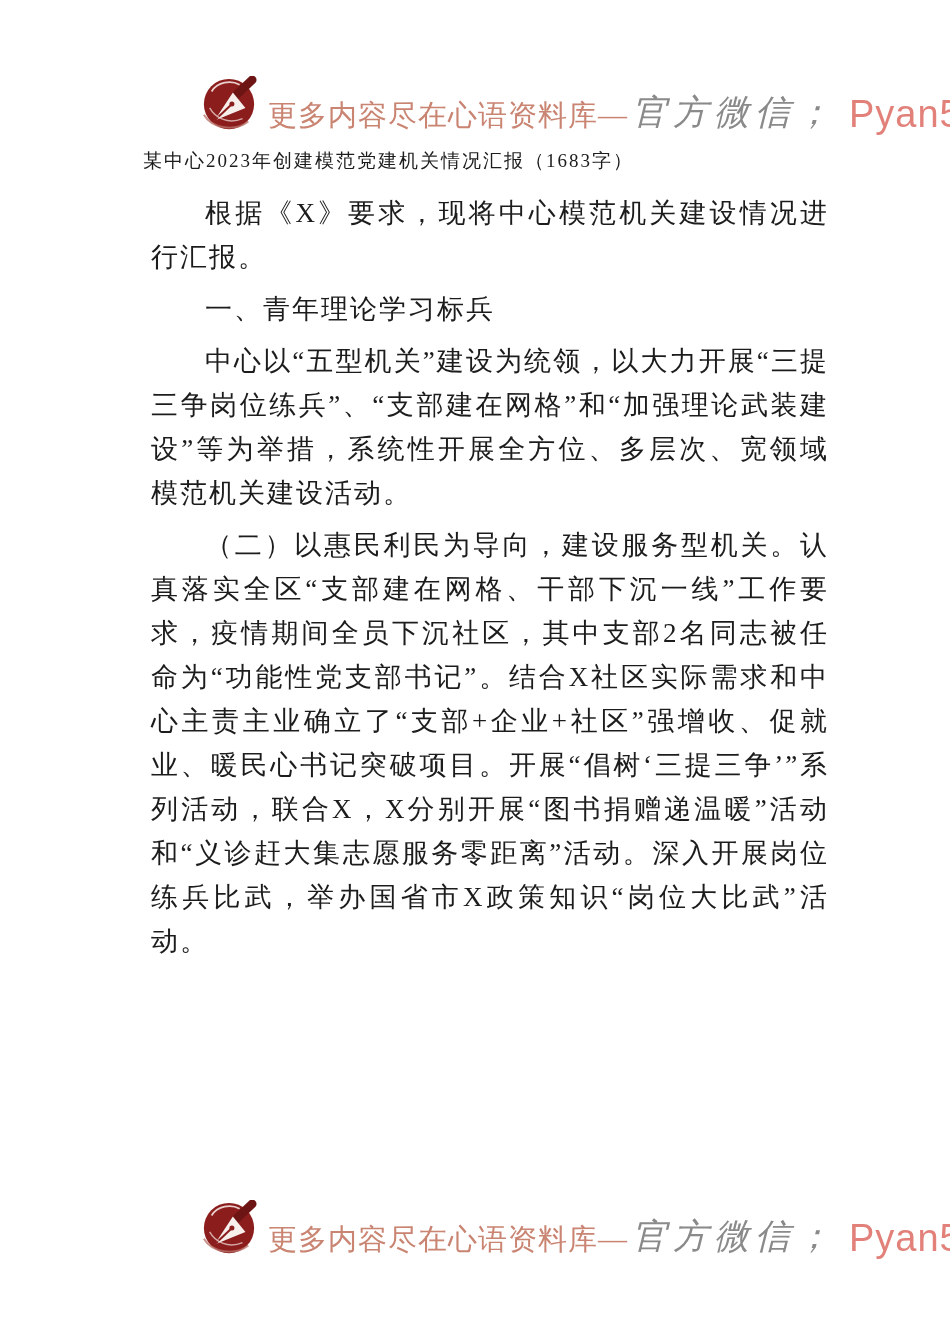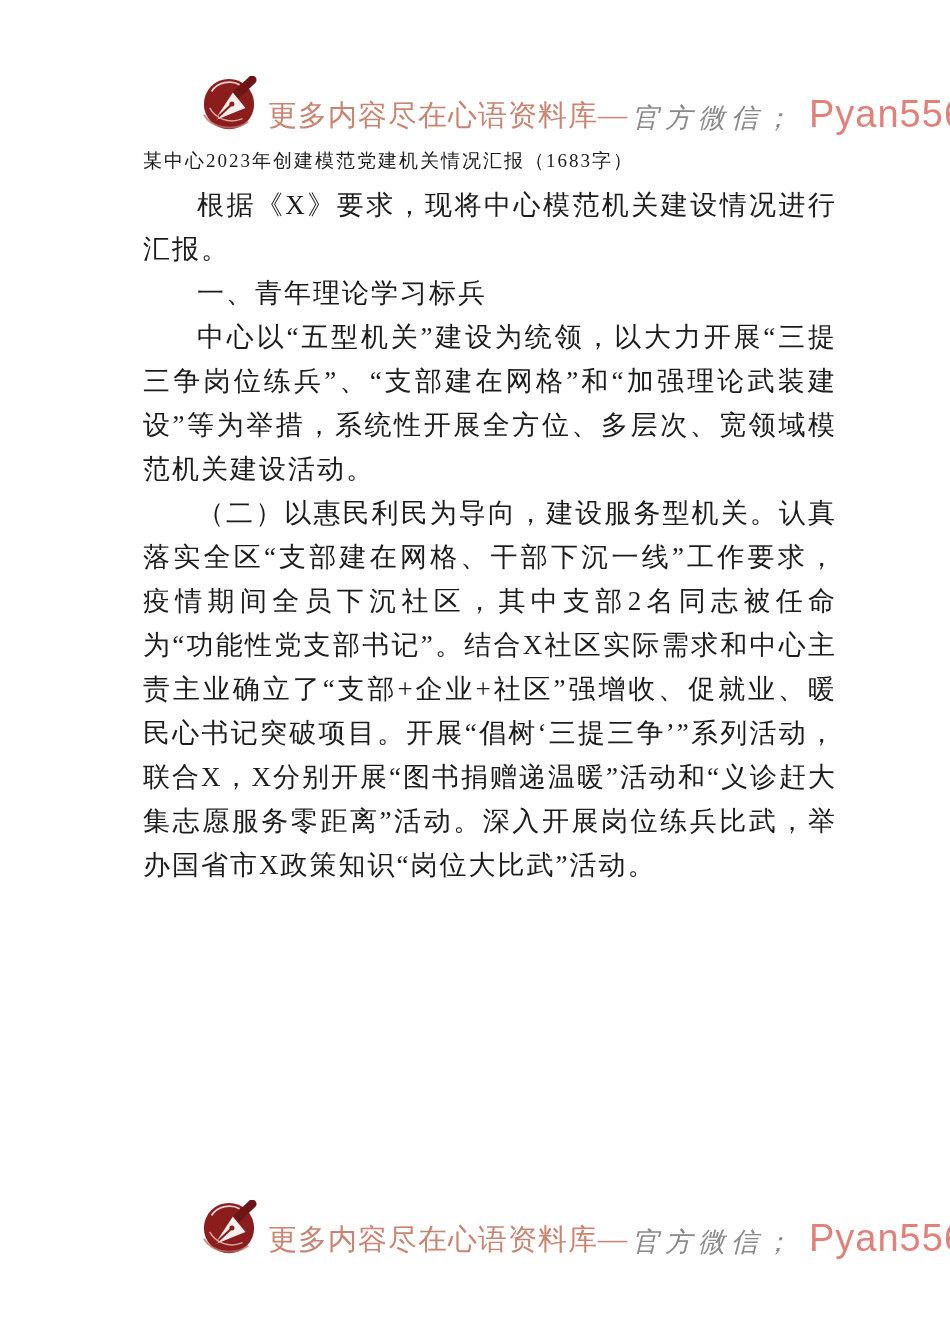--- a/index.html
+++ b/index.html
@@ -23,21 +23,21 @@
   .wm-header { top: 76px; }
   .wm-footer { top: 1200px; }
   .wm-logo { width: 58px; height: 60px; margin-right: 10px; flex: 0 0 auto; }
   .wm-brand {
     color: #c98472;
     font-size: 29px;
     letter-spacing: 1px;
   }
   .wm-wechat-label {
     color: #8a8a8a;
-    font-size: 27px;
+    font-size: 35px;
     font-style: italic;
     letter-spacing: 6px;
     margin-left: 4px;
   }
   .wm-wechat-id {
     color: #e2807a;
     font-family: "Liberation Sans", "DejaVu Sans", sans-serif;
     font-size: 38px;
     letter-spacing: 1px;
     margin-left: 12px;
@@ -55,21 +55,21 @@
     letter-spacing: 2px;
     text-align: justify;
   }
   .doc-title {
     margin: 0;
     font-size: 19px;
     font-weight: normal;
     text-indent: 0;
   }
   .doc p {
-    margin: 0;
+    margin: 8px;
     text-indent: 2em;
   }
 </style>
 </head>
 <body>
 
 <div class="watermark wm-header">
   <svg class="wm-logo" viewBox="0 0 60 62">
     <circle cx="30" cy="29" r="26" fill="#8b1d1d"></circle>
     <path d="M4 40 C 12 54, 36 58, 50 47" fill="none" stroke="#b9746a" stroke-width="2" opacity="0.8"></path>

